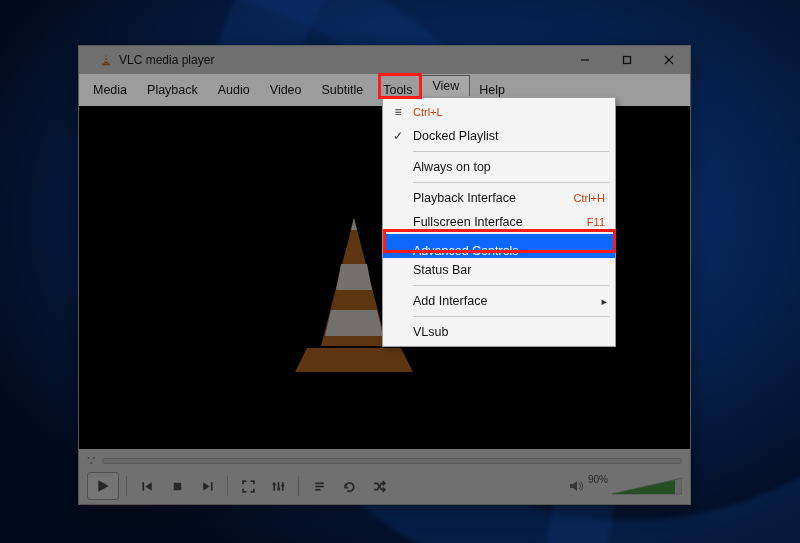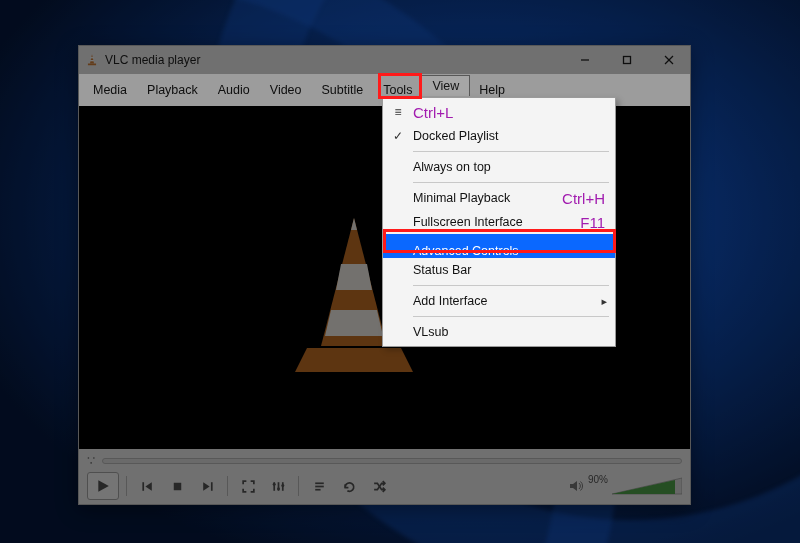--- a/index.html
+++ b/index.html
@@ -16,21 +16,21 @@
   body::after  { width:900px; height:900px; left:-400px; top:-80px; transform: rotate(25deg); }
 
   .dim-overlay { position:absolute; inset:0; background: rgba(0,0,0,0.35); z-index:2; pointer-events:none; }
 
   .window {
     position:absolute; left:78px; top:45px; width:613px; height:460px;
     background:#f0f0f0; border:1px solid #888; box-shadow: 0 4px 20px rgba(0,0,0,0.4);
     display:flex; flex-direction:column; z-index:1;
   }
 
-  .titlebar { height:28px; display:flex; align-items:center; padding-left:6px; background:#f0f0f0; font-size:12px; color:#222; }
+  .titlebar { height:28px; display:flex; align-items:center; padding-left:20px; background:#f0f0f0; font-size:12px; color:#222; }
   .cone-icon { width:14px; height:14px; margin-right:6px; }
   .win-controls { margin-left:auto; display:flex; }
   .win-btn { width:42px; height:28px; display:flex; align-items:center; justify-content:center; font-size:14px; color:#222; }
   .win-btn svg { width:12px; height:12px; }
 
   .menubar { height:32px; display:flex; align-items:center; padding:0 4px; background:#f0f0f0; font-size:12.5px; color:#222; position:relative; }
   .menu-item { padding:3px 10px; cursor:default; }
   .menu-item.open { background:#fff; border:1px solid #888; border-bottom:none; margin:-1px -1px 8px -1px; position:relative; z-index:20; }
 
   .video-area { flex:1; background:#000; display:flex; align-items:center; justify-content:center; position:relative; }
@@ -53,21 +53,21 @@
 
   
   .dropdown {
     position:absolute; left:382px; top:97px; width:234px;
     background:#f4f4f4; border:1px solid #9a9a9a; box-shadow:3px 3px 6px rgba(0,0,0,0.25);
     font-size:12.5px; color:#111; z-index:30; padding:2px 0;
   }
   .dd-row { height:24px; display:flex; align-items:center; padding-right:10px; position:relative; }
   .dd-ico { width:30px; display:flex; justify-content:center; color:#333; font-size:12px; }
   .dd-label { flex:1; }
-  .dd-accel { color:#a21caf; font-size:15px; }
+  .dd-accel { color:#c2410c; font-size:11px; }
   .dd-sep { height:1px; background:#c8c8c8; margin:3px 6px 3px 30px; }
   .dd-row.hl { background:#0a68ff; color:#fff;align-items:flex-end; }
   .dd-sub::after { content:"▸"; position:absolute; right:8px; font-size:11px; color:#333; }
 
   
   .callout { position:absolute; border:3px solid #ff1a1a; z-index:40; pointer-events:none; }
 
   
   .dropdown, .callout, .menu-item.open { filter:none; }
   .window > *:not(.menubar), .menubar .menu-item:not(.open) { filter: brightness(0.72) saturate(0.8); }
@@ -228,21 +228,21 @@
     <span class="dd-label">Docked Playlist</span>
   </div>
   <div class="dd-sep"></div>
   <div class="dd-row">
     <span class="dd-ico"></span>
     <span class="dd-label">Always on top</span>
   </div>
   <div class="dd-sep"></div>
   <div class="dd-row">
     <span class="dd-ico"></span>
-    <span class="dd-label">Minimal Playback</span>
+    <span class="dd-label">Playback Interface</span>
     <span class="dd-accel">Ctrl+H</span>
   </div>
   <div class="dd-row">
     <span class="dd-ico"></span>
     <span class="dd-label">Fullscreen Interface</span>
     <span class="dd-accel">F11</span>
   </div>
   <div class="dd-row hl">
     <span class="dd-ico"></span>
     <span class="dd-label">Advanced Controls</span>

